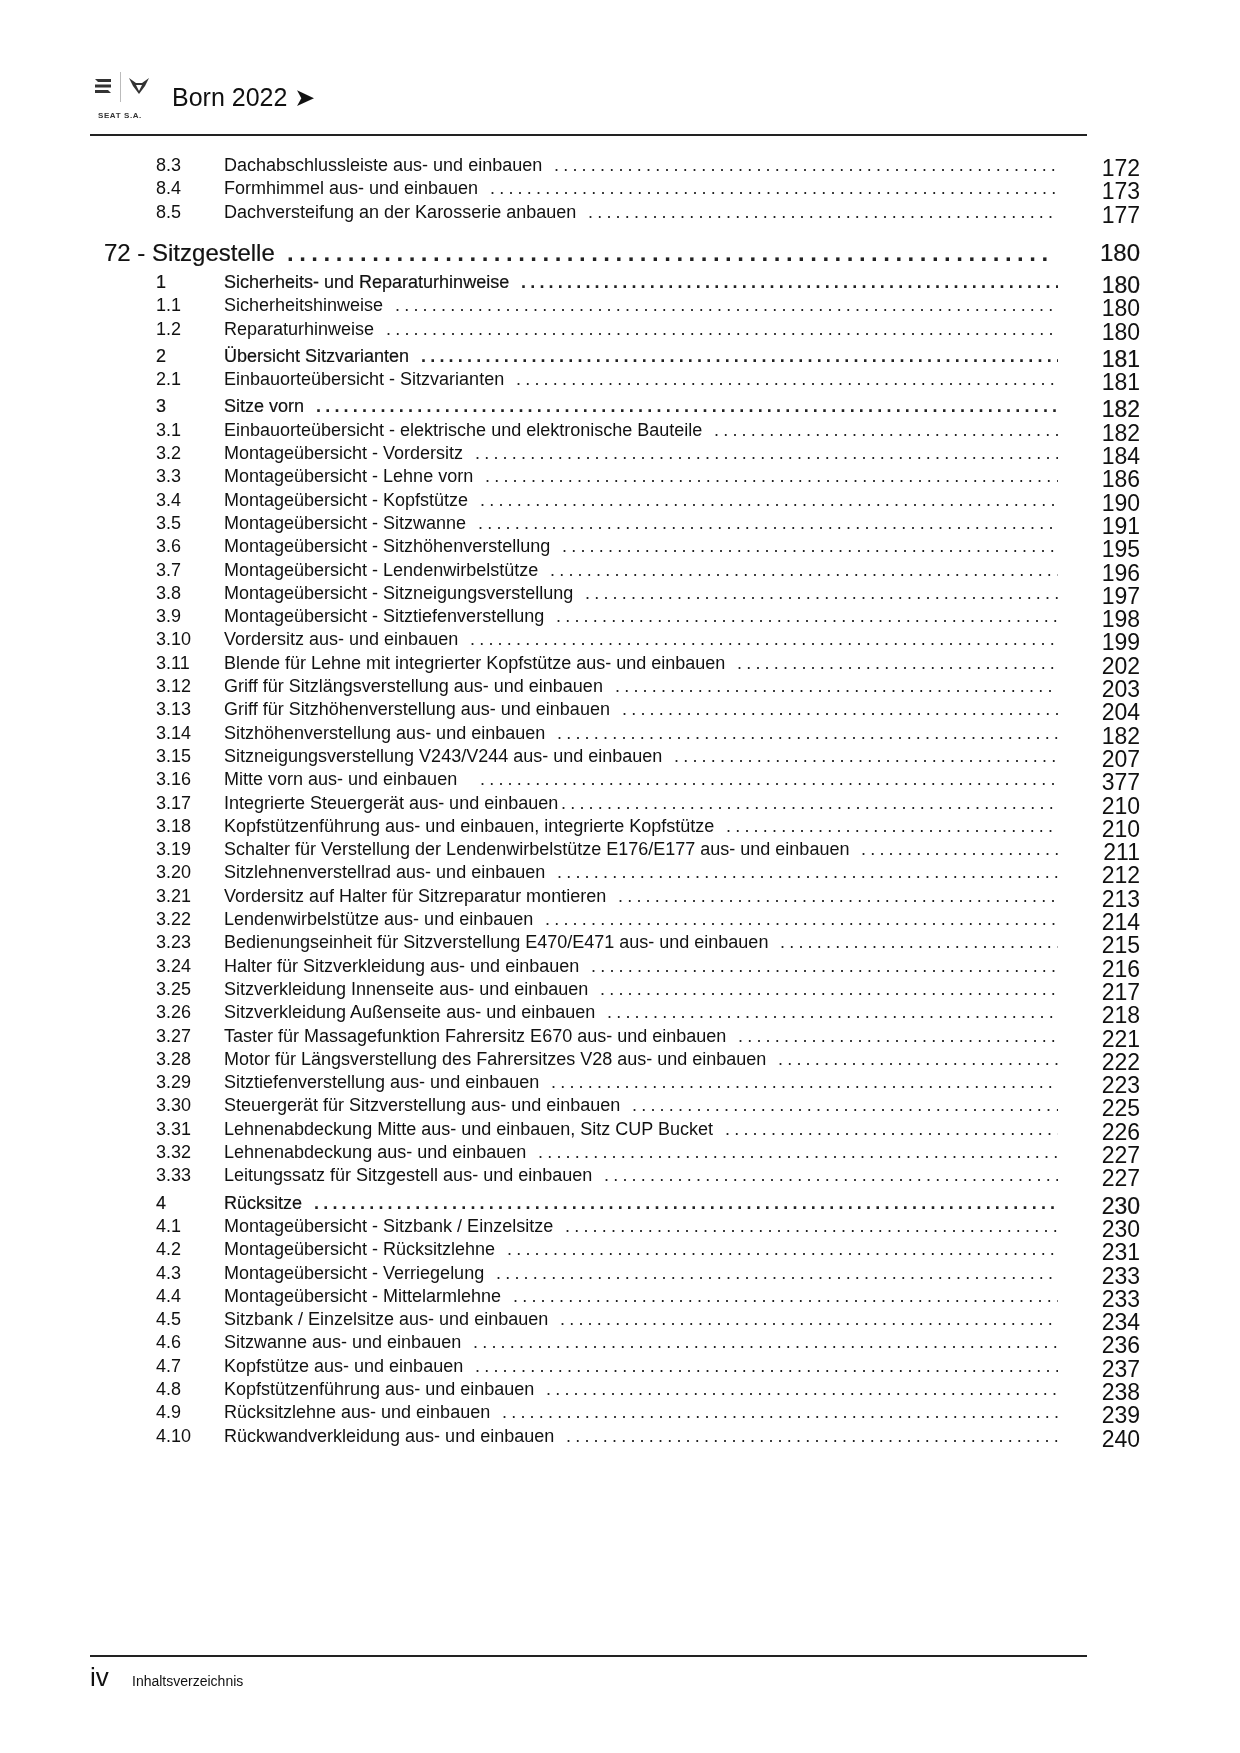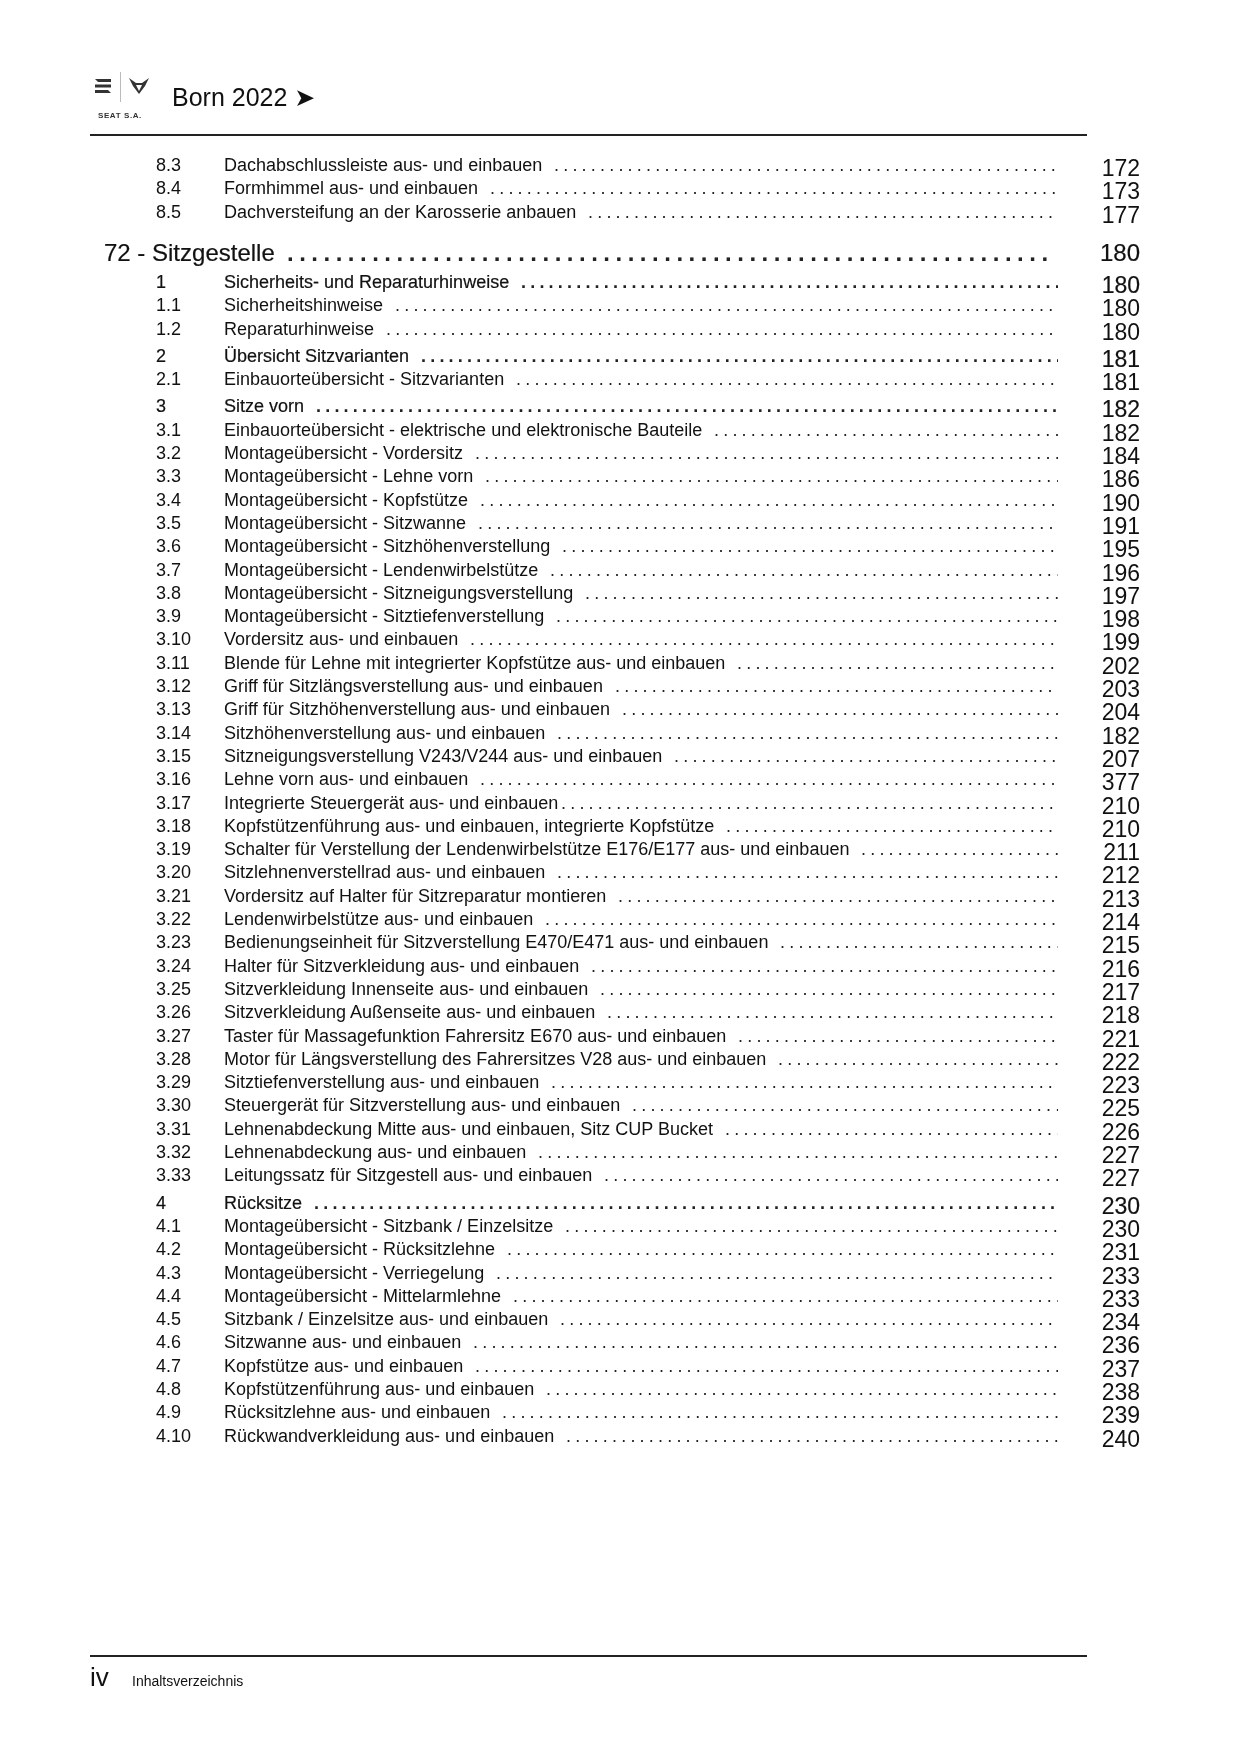--- a/index.html
+++ b/index.html
@@ -194,21 +194,21 @@
       <span class="page">182</span>
     </div>
     <div class="row " style="top: 745.9px;">
       <span class="num">3.15</span>
       <span class="title">Sitzneigungsverstellung V243/V244 aus- und einbauen</span>
       <span class="dots" style="left: 658px; width: 384px;">........................................................................................................................................................................................................</span>
       <span class="page">207</span>
     </div>
     <div class="row " style="top: 769.2px;">
       <span class="num">3.16</span>
-      <span class="title">Lehne vorn aus- und einbauen</span>
+      <span class="title">Mitte vorn aus- und einbauen</span>
       <span class="dots" style="left: 464px; width: 578px;">........................................................................................................................................................................................................</span>
       <span class="page">377</span>
     </div>
     <div class="row " style="top: 792.5px;">
       <span class="num">3.17</span>
       <span class="title">Integrierte Steuergerät aus- und einbauen</span>
       <span class="dots" style="left: 545px; width: 497px;">........................................................................................................................................................................................................</span>
       <span class="page">210</span>
     </div>
     <div class="row " style="top: 815.8px;">

